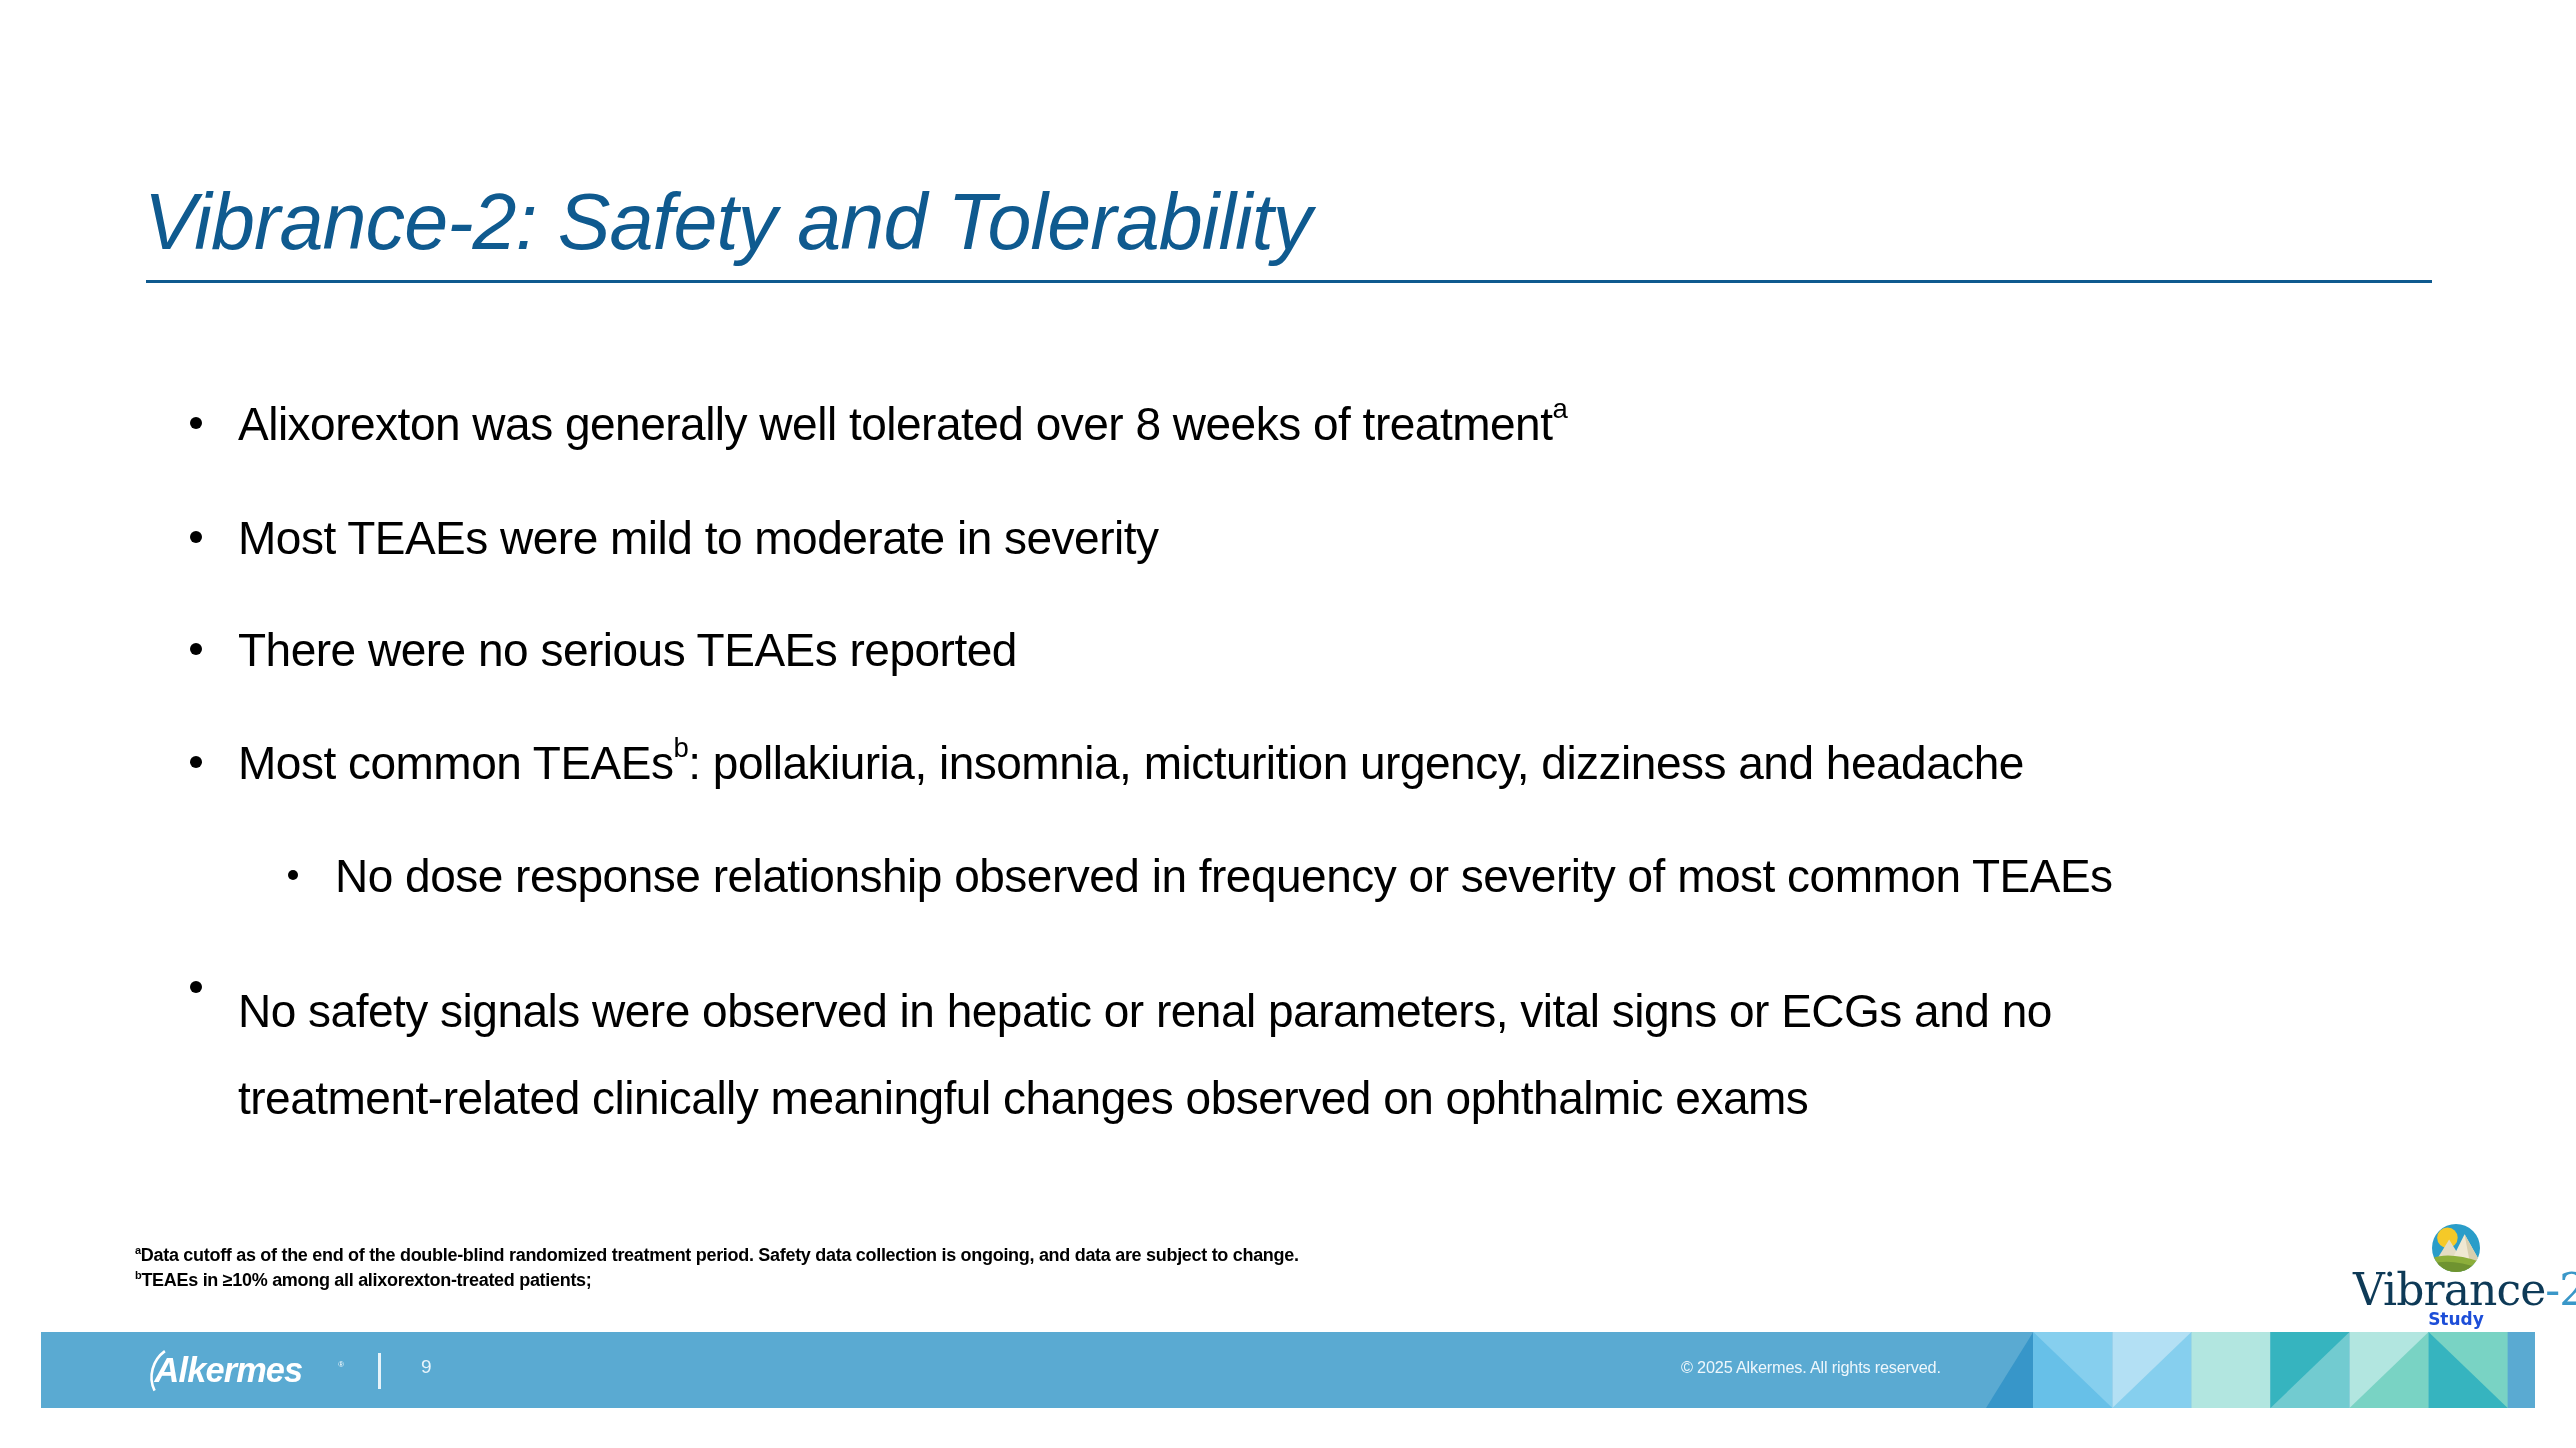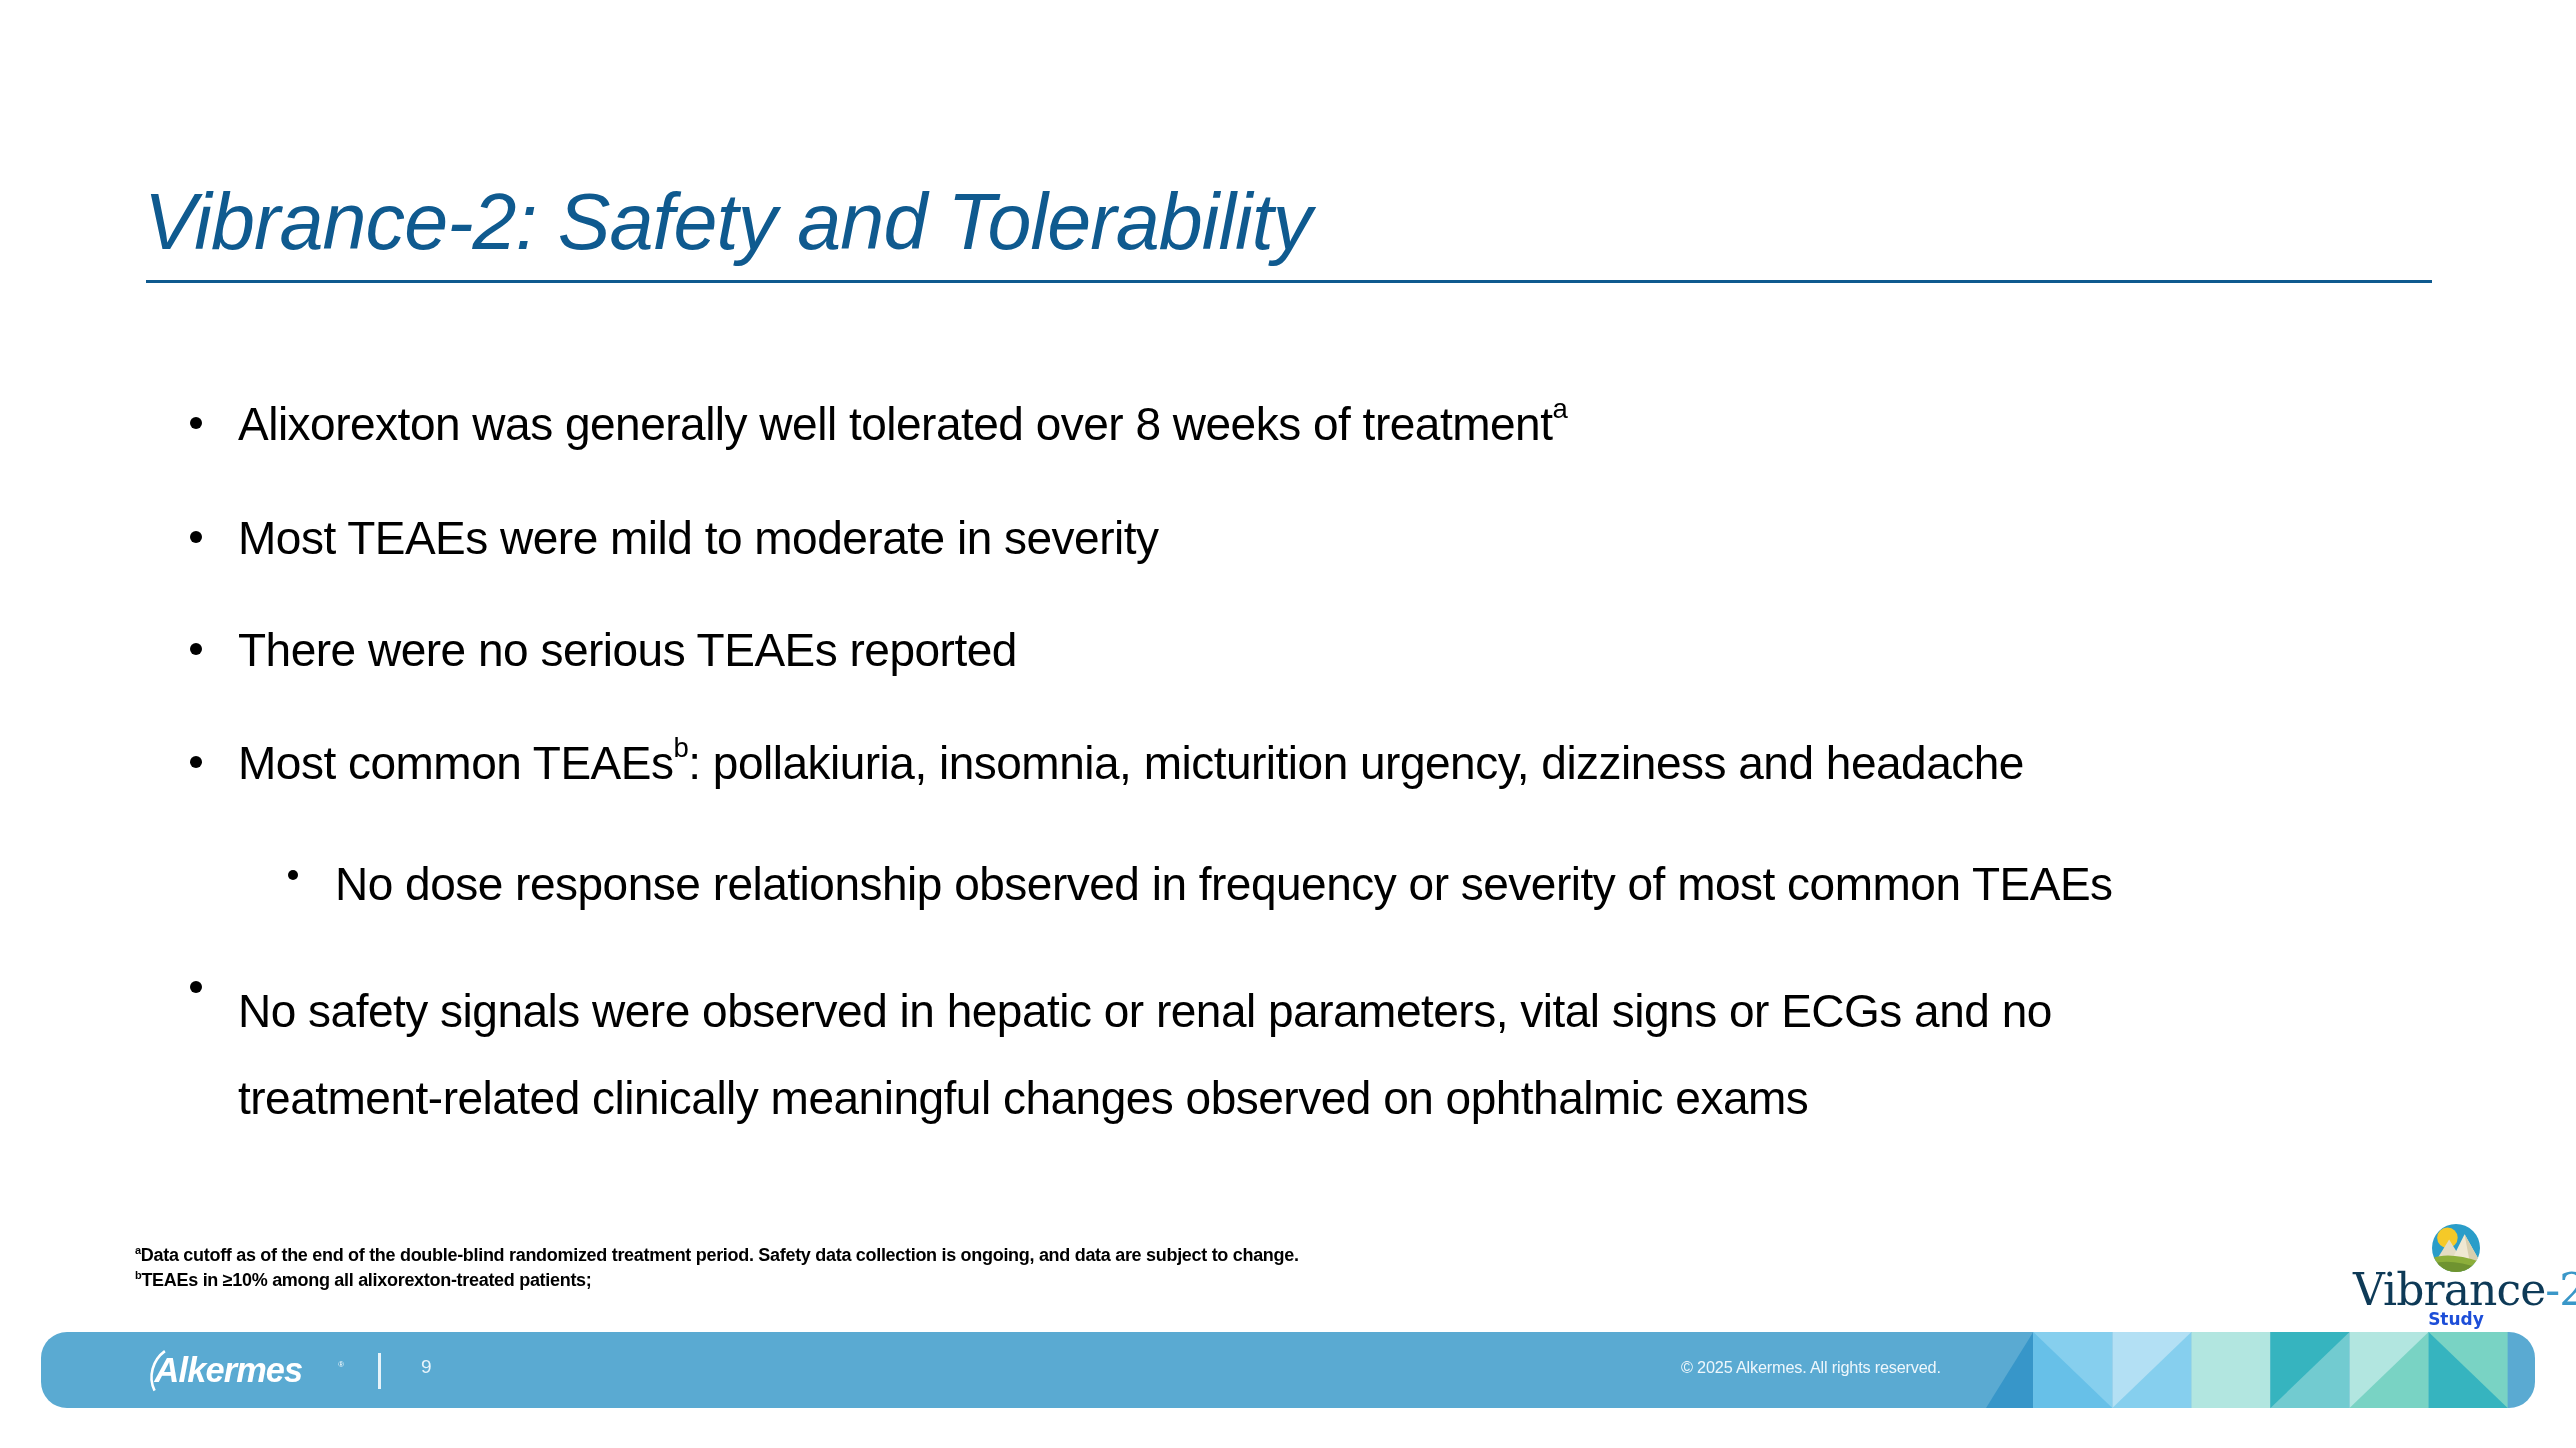--- a/index.html
+++ b/index.html
@@ -84,21 +84,20 @@
     line-height: 0;
   }
   .footer-bar {
     position: absolute;
     left: 41px;
     top: 1332px;
     width: 2494px;
     height: 76px;
     background: #5aaad2;
     overflow: hidden;
-    border-radius: 26px;
   }
   .alkermes-logo {
     position: absolute;
     left: 105px;
     top: 12px;
     height: 52px;
     width: 206px;
   }
   .footer-divider {
     position: absolute;
@@ -200,21 +199,21 @@
 
   <div class="bullet" style="left:0; top:0;">
     <span class="dot" style="left:190px; top:756px;"></span>
     <span class="txt" style="left:238px; top:732px;">
       <span>Most common TEAEs</span><sup>b</sup><span>: pollakiuria, insomnia, micturition urgency, dizziness and headache</span>
     </span>
   </div>
 
   <div class="bullet" style="left:0; top:0;">
     <span class="dot" style="left:288px; top:870px; width:10.3px; height:10.3px;"></span>
-    <span class="txt" style="left:335px; top:845px;margin-top:8px;">No dose response relationship observed in frequency or severity of most common TEAEs</span>
+    <span class="txt" style="left:335px; top:845px;">No dose response relationship observed in frequency or severity of most common TEAEs</span>
   </div>
 
   <div class="bullet" style="left:0; top:0;">
     <span class="dot" style="left:190px; top:981px;"></span>
     <span class="txt" style="left:238px; top:980px;text-align:right;">No safety signals were observed in hepatic or renal parameters, vital signs or ECGs and no</span>
     <span class="txt" style="left:238px; top:1020px;margin-top:47px;">treatment-related clinically meaningful changes observed on ophthalmic exams</span>
   </div>
 </div>
 
 <div class="footnotes">

